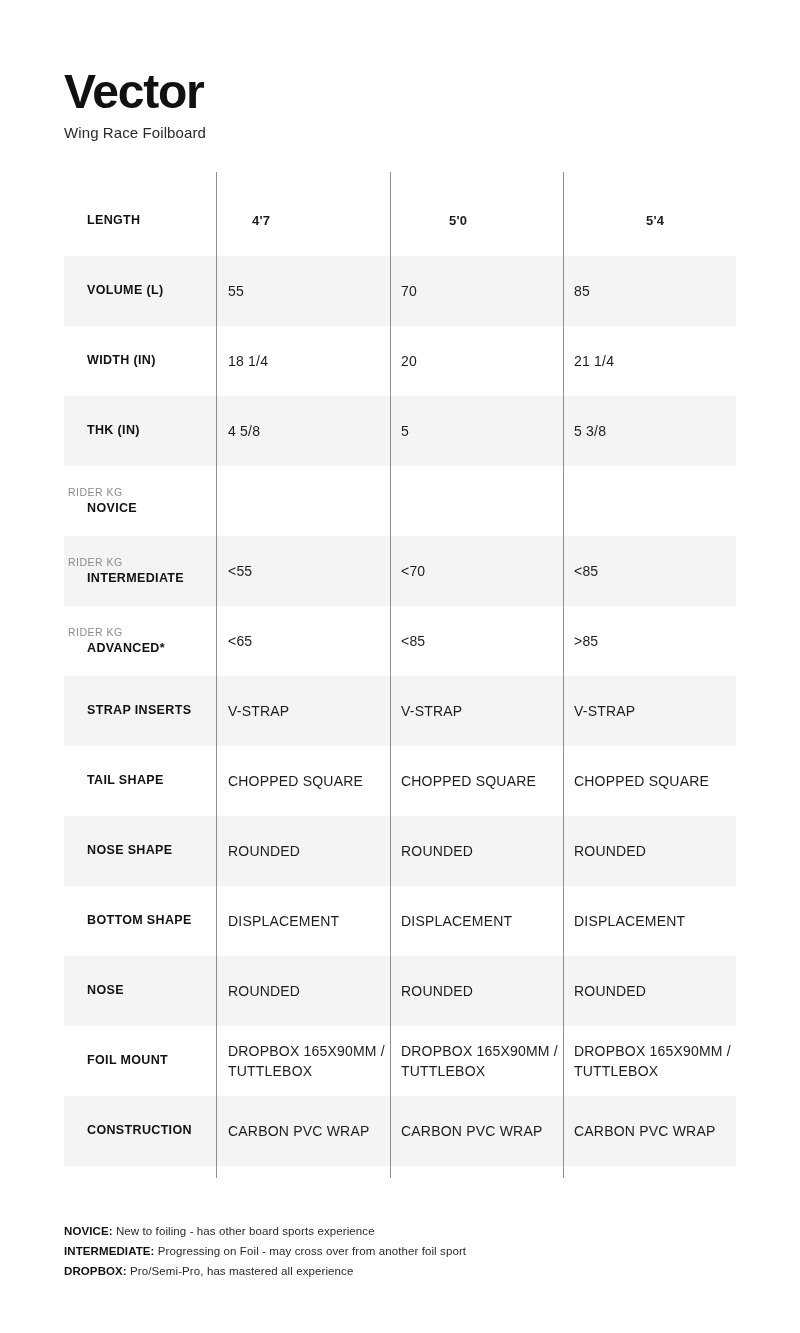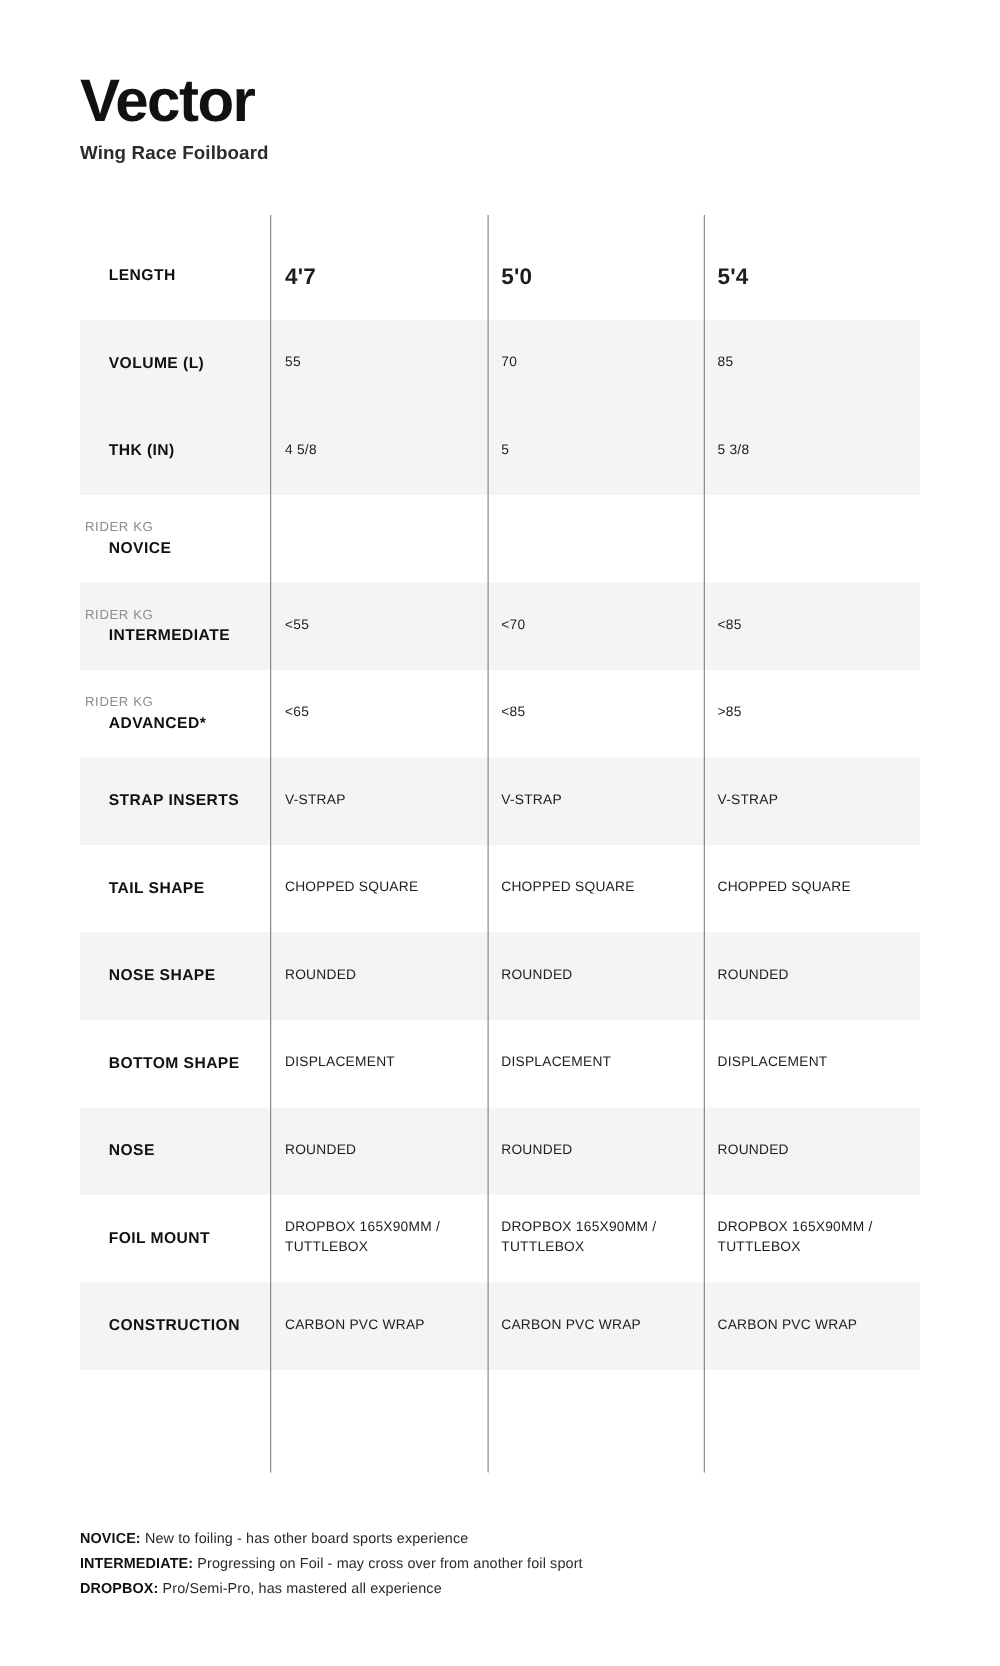--- a/index.html
+++ b/index.html
@@ -21,34 +21,34 @@
     width: 800px;
     height: 1333px;
     position: relative;
     box-sizing: border-box;
   }
 
   
   .header {
     position: absolute;
     left: 64px;
-    top: 58px;
+    top: 68px;
     width: 600px;
   }
   .brand-title {
     font-size: 48px;
     font-weight: 700;
     letter-spacing: -1.2px;
     line-height: 1.0;
     color: #111111;
     margin: 0;
   }
   .brand-subtitle {
     font-size: 15px;
-    font-weight: 700;
+    font-weight: 400;
     color: #2b2b2b;
     margin: 8px 0 0 0;
     letter-spacing: 0.1px;
   }
 
   
   .spec-table {
     position: absolute;
     left: 64px;
     top: 186px;
@@ -88,30 +88,31 @@
   .cell-label .main {
     display: block;
     margin-left: 19px;
   }
 
   .cell-value {
     width: 174px;
     flex: 0 0 174px;
     box-sizing: border-box;
     padding-left: 12px;
-    font-size: 11px;
+    font-size: 14px;
     font-weight: 400;
     letter-spacing: 0.2px;
     color: #1d1d1d;
     line-height: 1.45;
   }
   .cell-value.bold {
     font-weight: 700;
-    font-size: 18px;
+    font-size: 13px;
     letter-spacing: 0.2px;
+    margin-left: 24px;
   }
   
   .spec-row .cell-value:nth-of-type(1) { flex: 0 0 174px; width: 174px; }
   .spec-row .cell-value:nth-of-type(2) { flex: 0 0 173px; width: 173px; }
   .spec-row .cell-value:nth-of-type(3) { flex: 0 0 173px; width: 173px; }
 
   
   .divider {
     position: absolute;
     top: 172px;
@@ -164,20 +165,28 @@
         <div class="cell-value bold">5'4</div>
       </div>
       <div class="spec-row striped">
         <div class="cell-label">
           <span class="main">VOLUME (L)</span>
         </div>
         <div class="cell-value">55</div>
         <div class="cell-value">70</div>
         <div class="cell-value">85</div>
       </div>
+      <div class="spec-row">
+        <div class="cell-label">
+          <span class="main">WIDTH (IN)</span>
+        </div>
+        <div class="cell-value">18 1/4</div>
+        <div class="cell-value">20</div>
+        <div class="cell-value">21 1/4</div>
+      </div>
       <div class="spec-row striped">
         <div class="cell-label">
           <span class="main">THK (IN)</span>
         </div>
         <div class="cell-value">4 5/8</div>
         <div class="cell-value">5</div>
         <div class="cell-value">5 3/8</div>
       </div>
       <div class="spec-row">
         <div class="cell-label">

